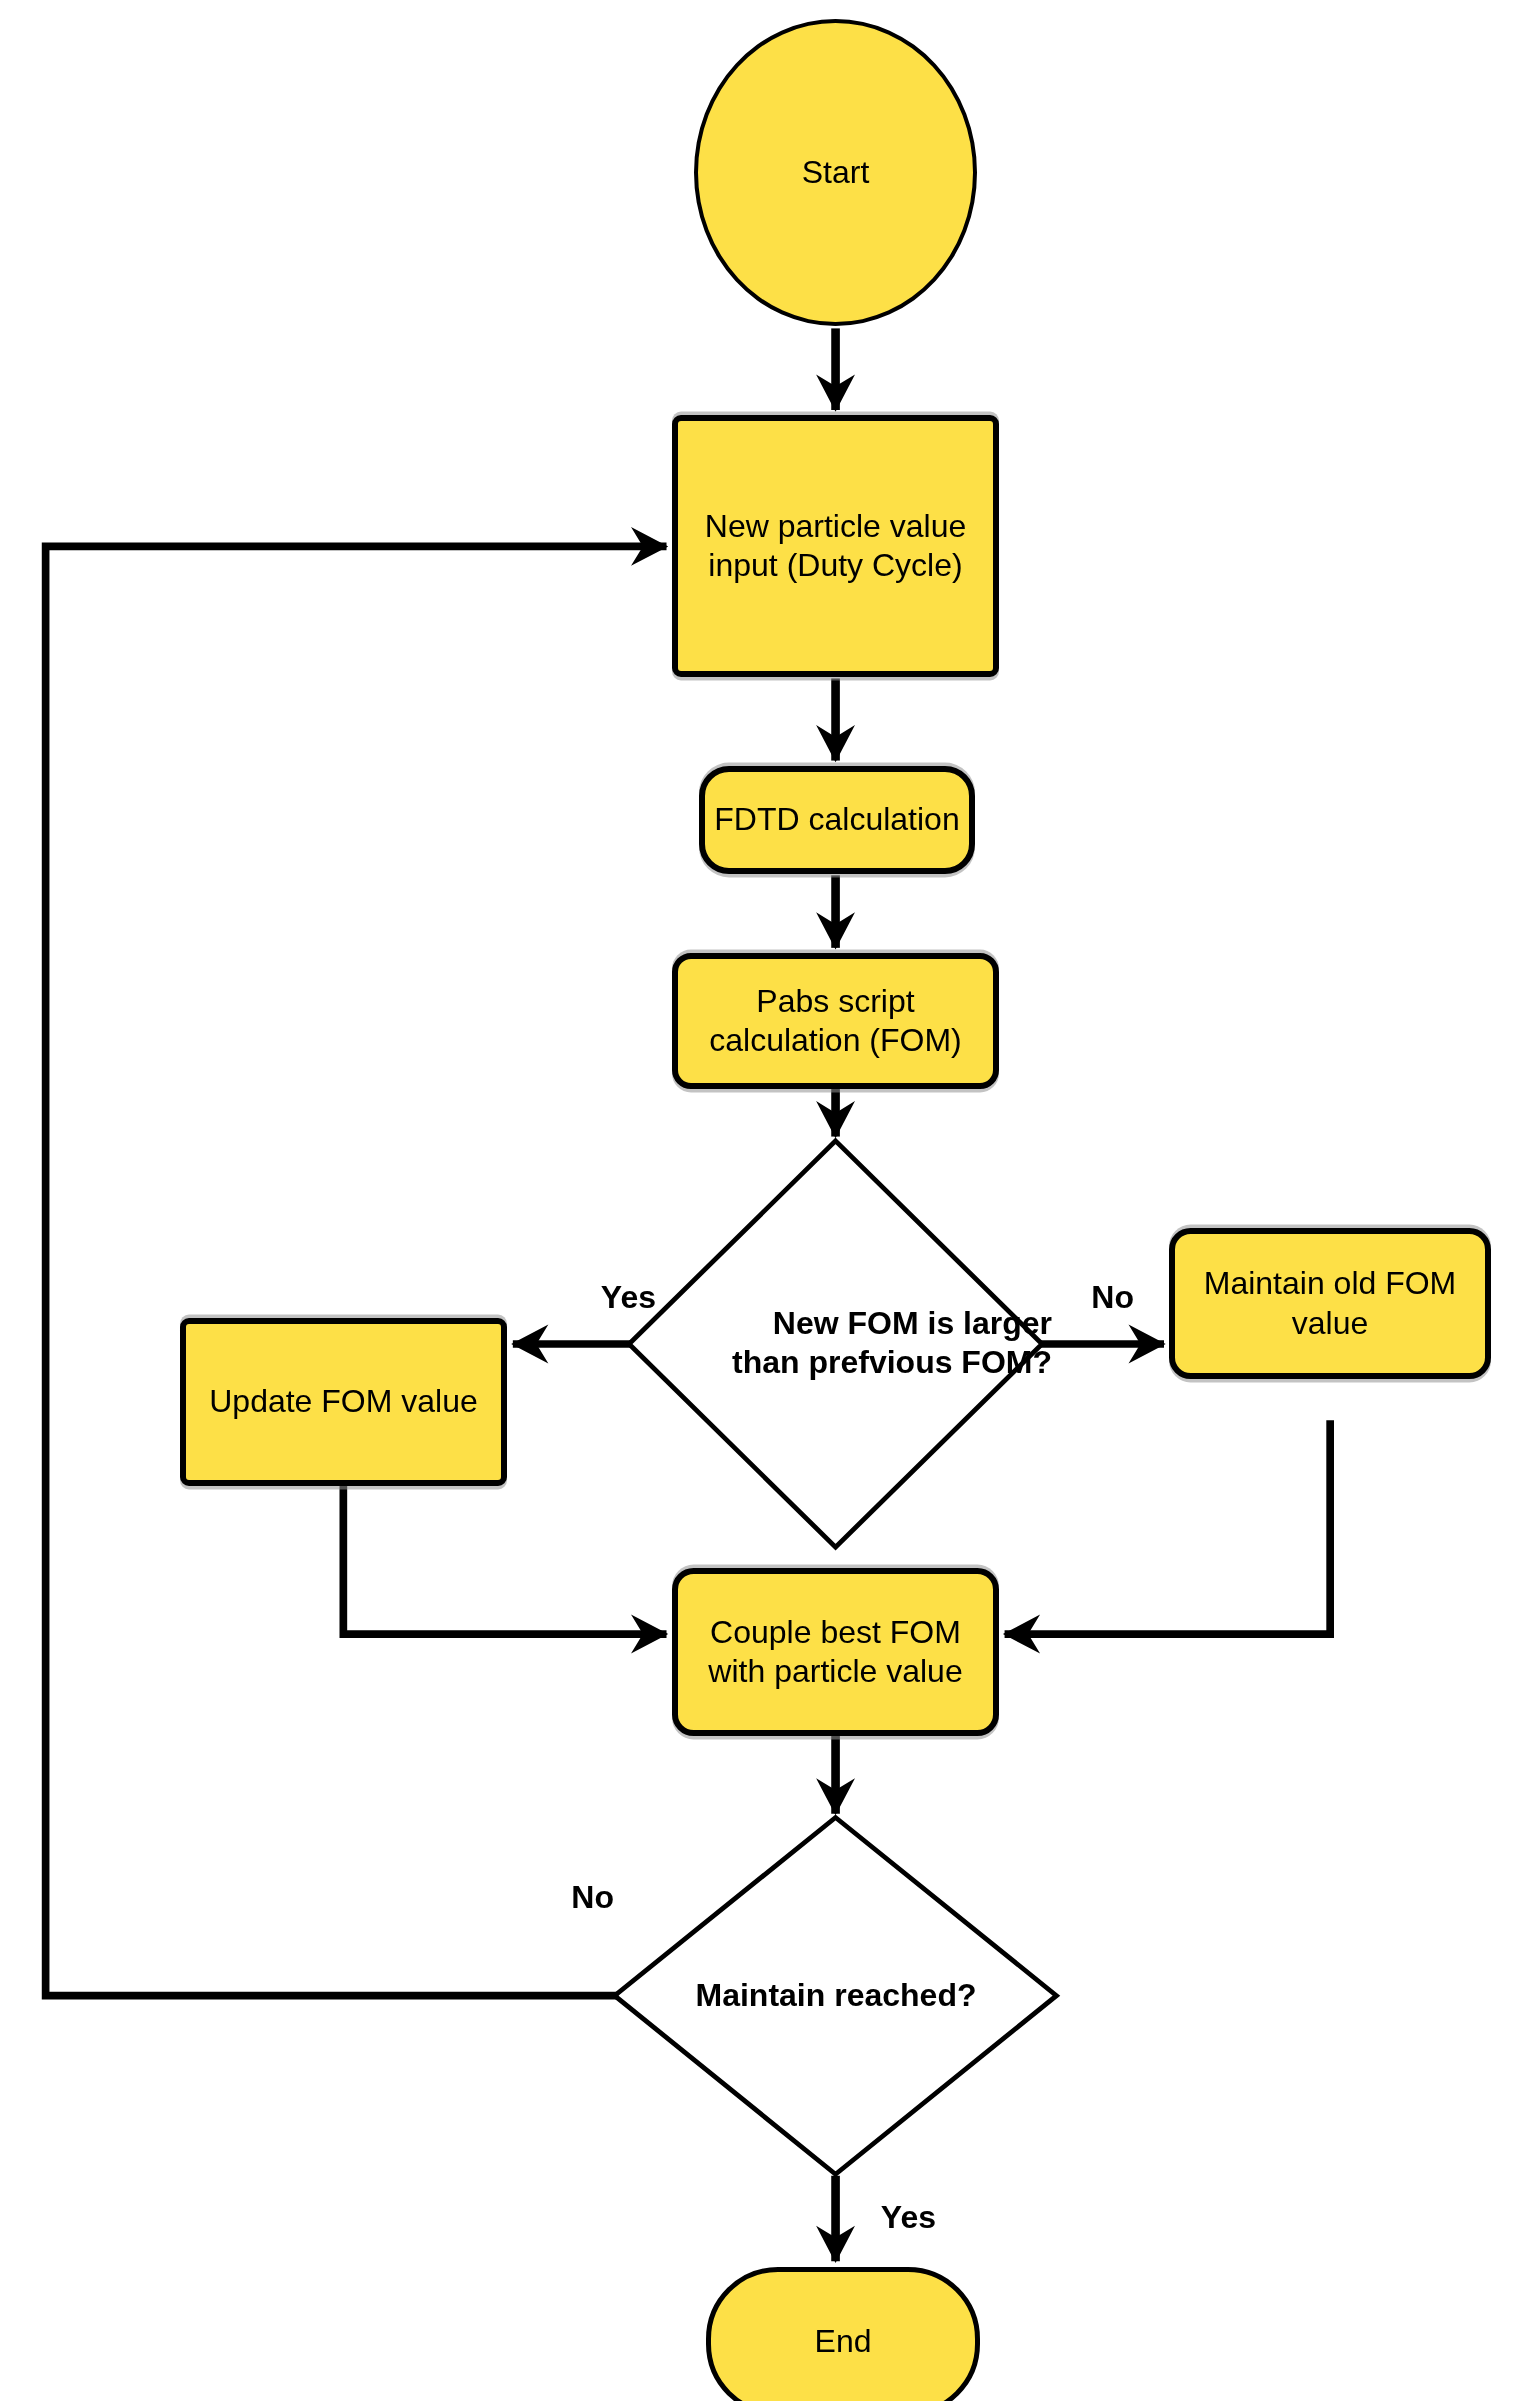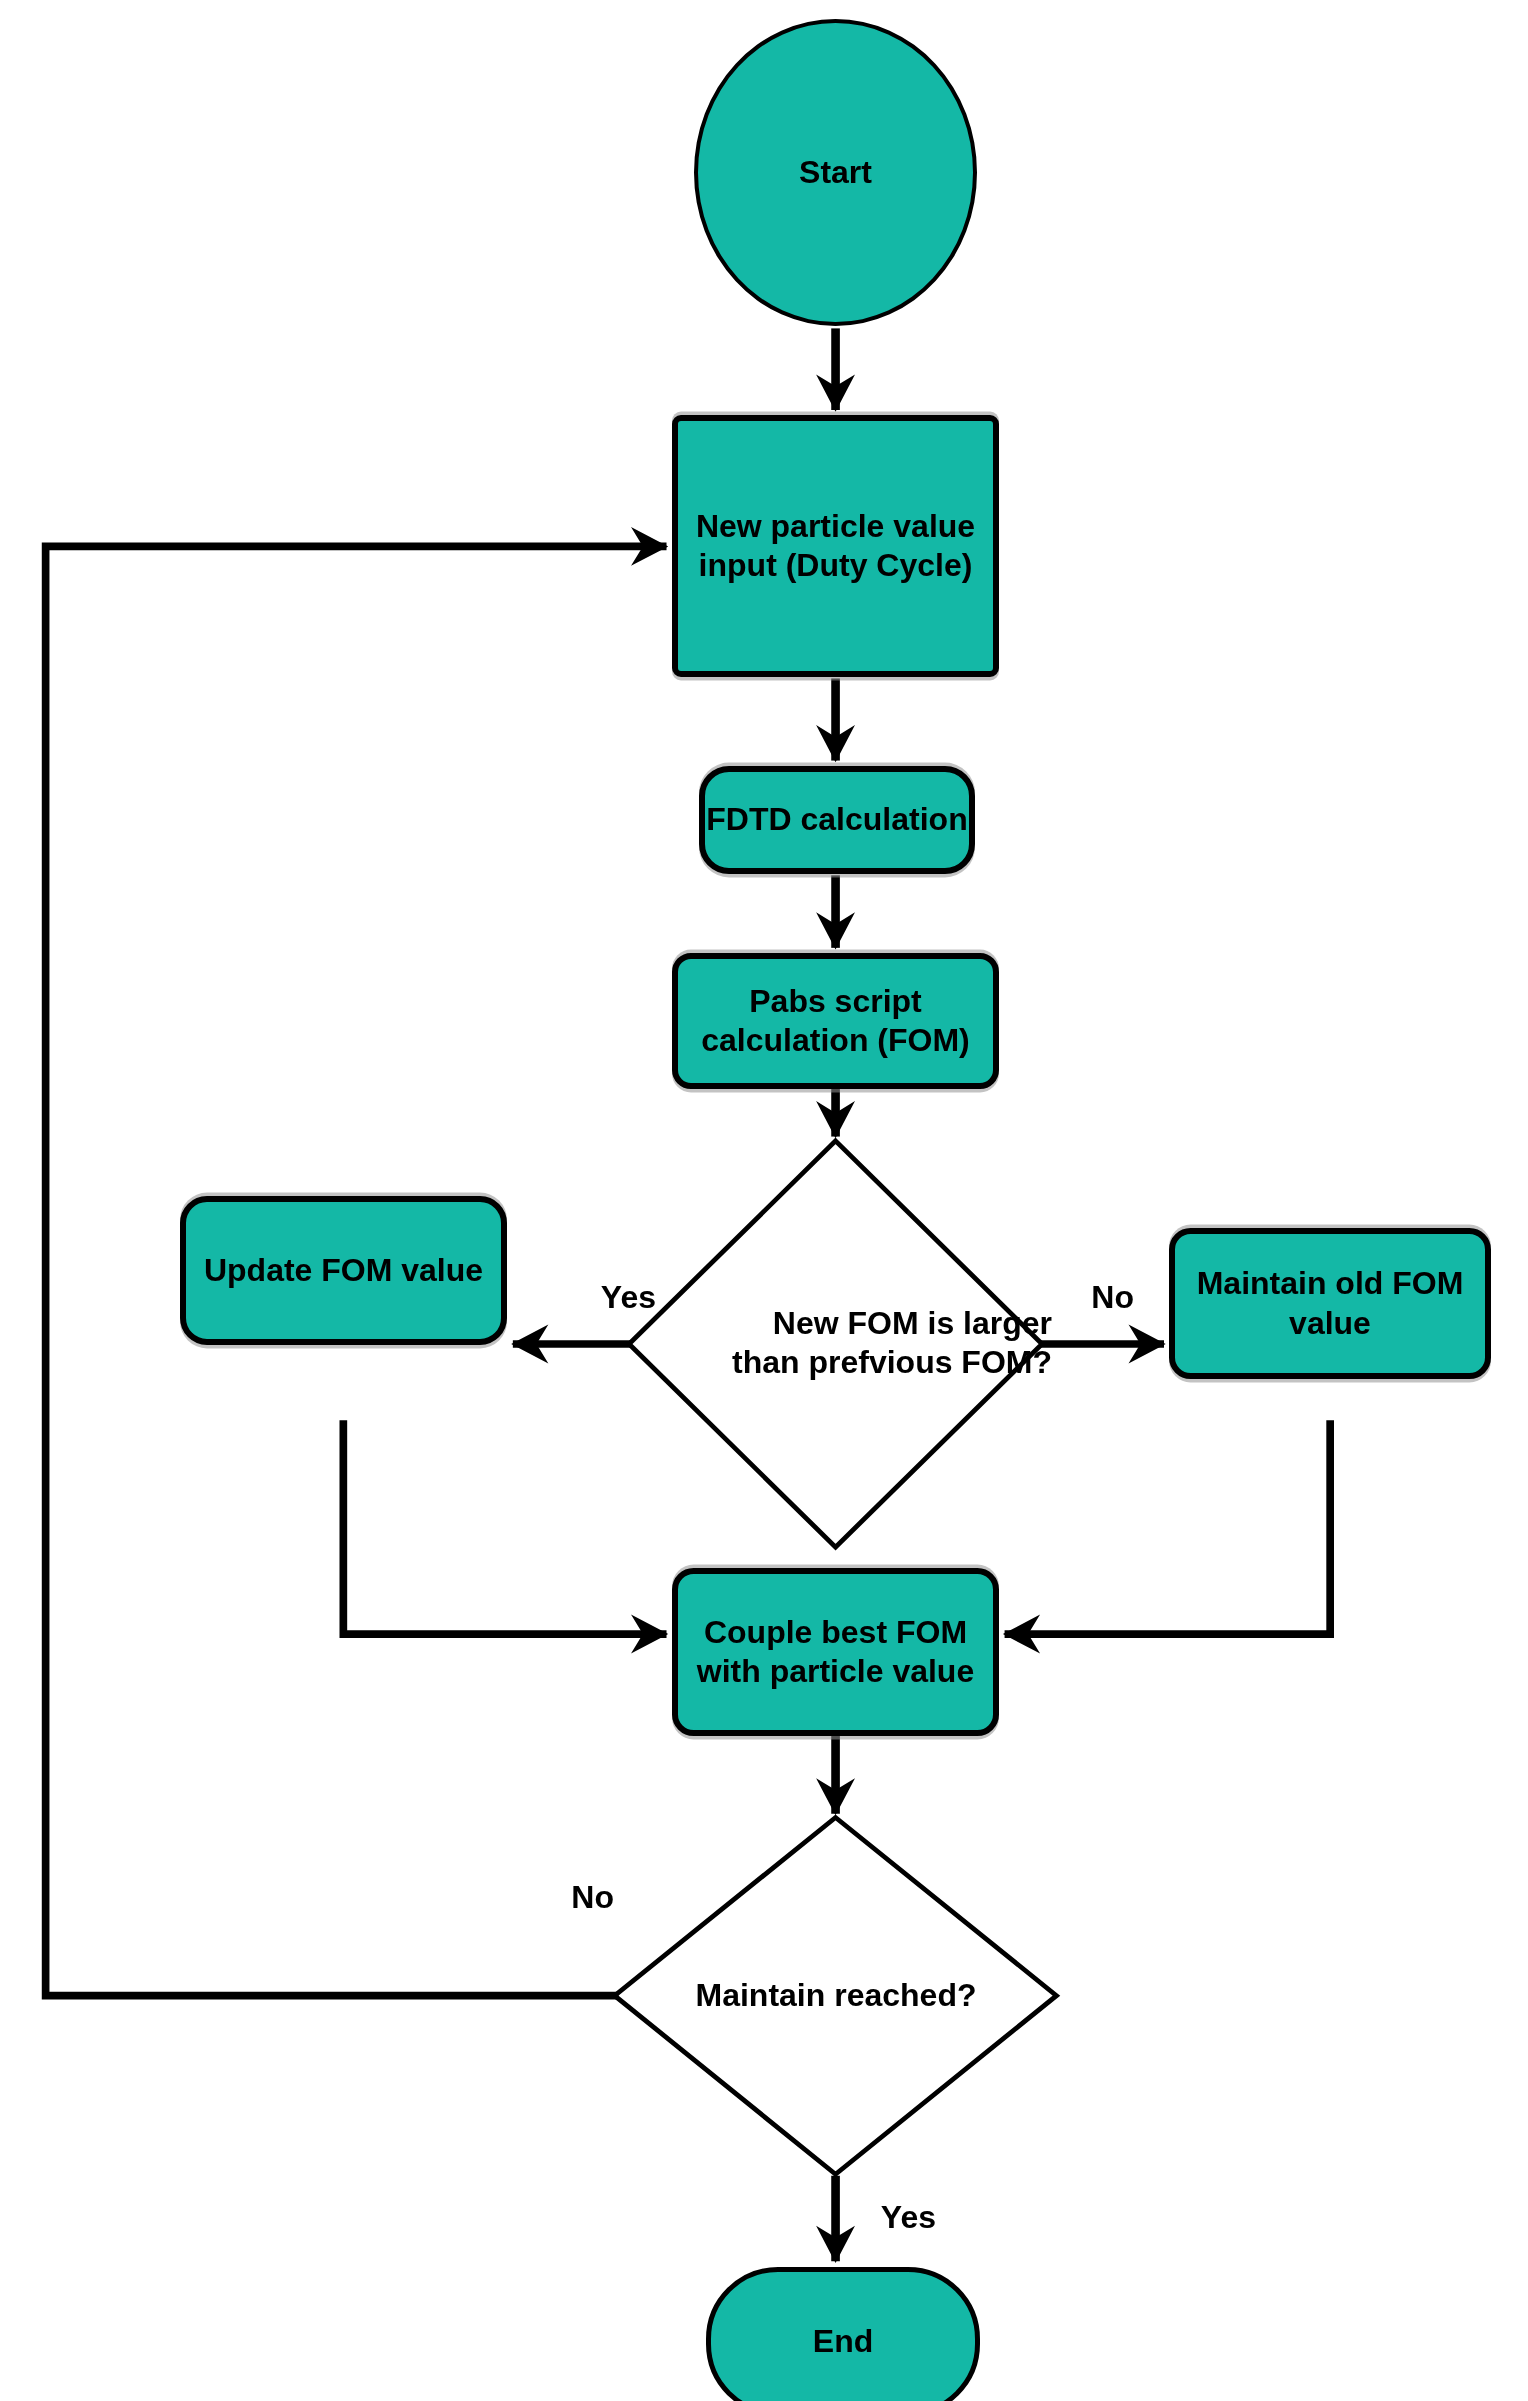--- a/index.html
+++ b/index.html
@@ -16,27 +16,27 @@
   }
   svg.connector-layer {
     position: absolute;
     left: 0; top: 0;
     width: 1528px; height: 2422px;
     z-index: 1;
   }
   .node {
     position: absolute;
     box-sizing: border-box;
-    background: #14b8a6;
+    background: #fde047;
     border: 6.2px solid #000000;
     display: flex;
     align-items: center;
     justify-content: center;
     text-align: center;
-    font-weight: bold;
+    font-weight: normal;
     font-size: 32px;
     line-height: 1.22;
     white-space: pre-line;
     z-index: 2;
   }
   .rect-shadow {
     box-shadow: 0 -3.4px 0 rgba(145,145,145,0.55), 0 3.4px 0 rgba(145,145,145,0.55);
   }
   .start-node {
     left: 694px; top: 19px;
@@ -54,23 +54,23 @@
     left: 699px; top: 766px;
     width: 276px; height: 108px;
     border-radius: 30px;
   }
   .pabs-node {
     left: 672px; top: 953px;
     width: 327px; height: 136px;
     border-radius: 19px;
   }
   .update-fom-node {
-    left: 180px; top: 1196px;
-    width: 327px; height: 149px;
-    border-radius: 27px;
+    left: 180px; top: 1318px;
+    width: 327px; height: 168px;
+    border-radius: 9px;
   }
   .maintain-fom-node {
     left: 1169px; top: 1228px;
     width: 322px; height: 151px;
     border-radius: 21.6px;
   }
   .couple-fom-node {
     left: 672px; top: 1568px;
     width: 327px; height: 168px;
     border-radius: 21.6px;

